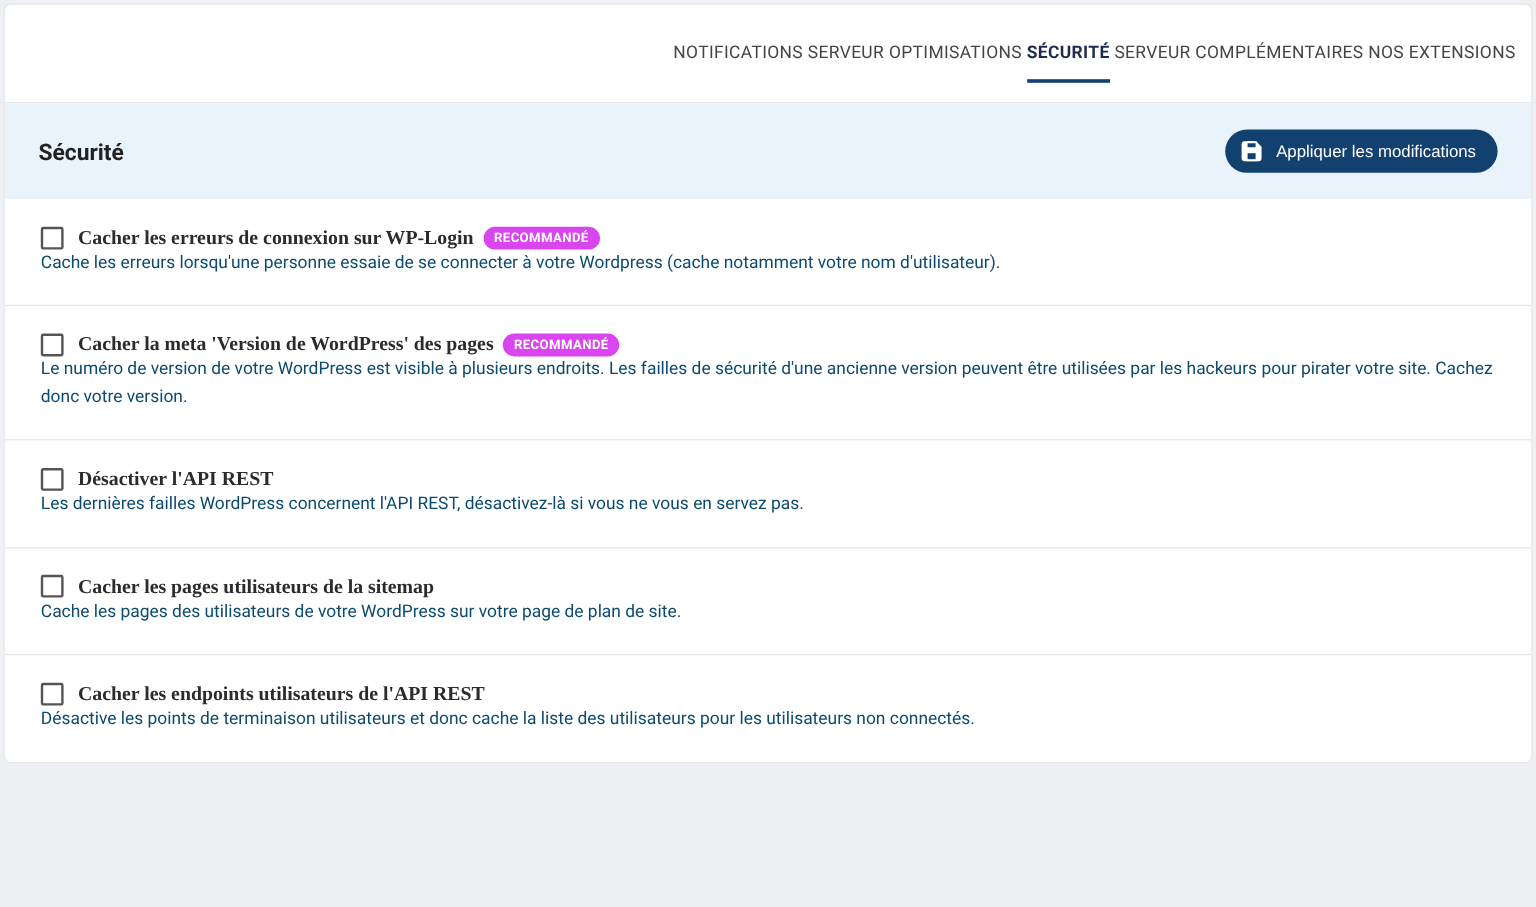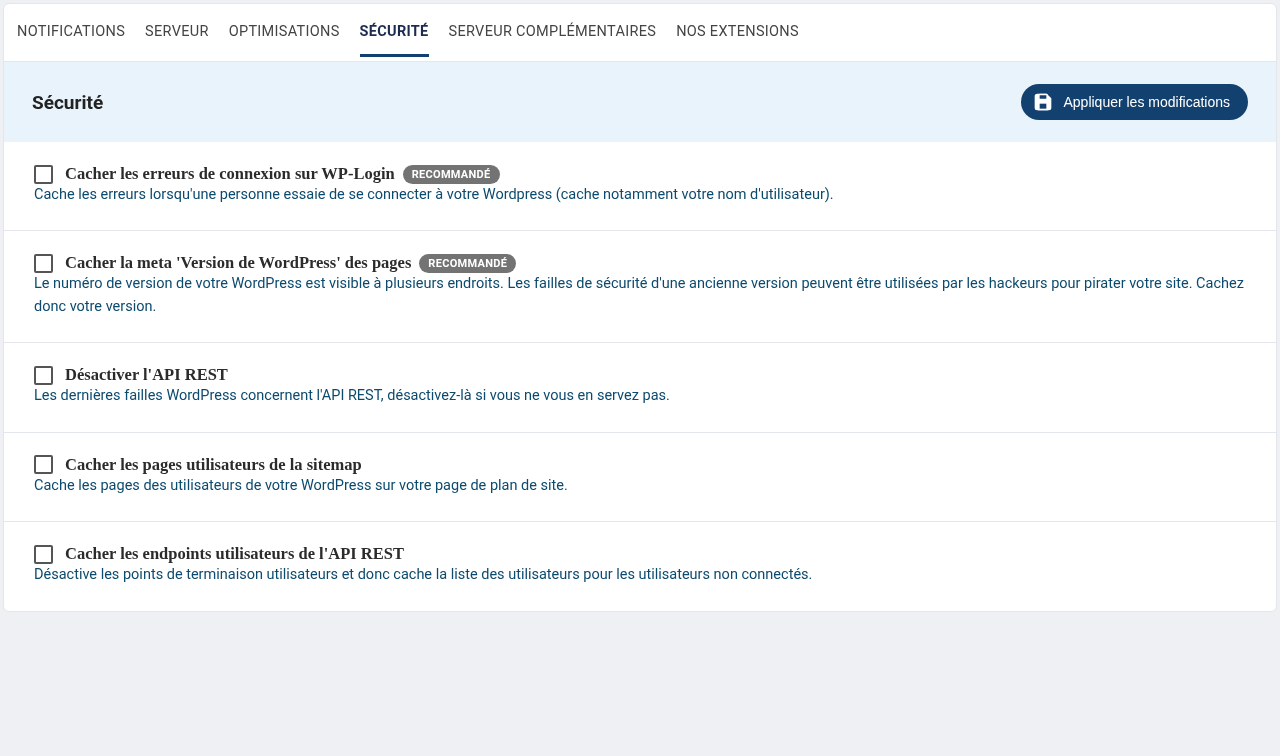--- a/index.html
+++ b/index.html
@@ -11,23 +11,24 @@
     padding: 3px;
   }
   .panel {
     background: #fff;
     border: 1px solid #e3e6ea;
     border-radius: 6px;
     overflow: hidden;
   }
   .tabs {
     display: flex;
-    gap: 20px;
-    padding: 4px 13px;
+    gap: 4px;
+    padding: 16px 13px;
     border-bottom: 1px solid #e3e6ea;
+    justify-content: flex-end;
   }
   .tab {
     padding: 15px 0 14px 0;
     font-size: 14.5px;
     letter-spacing: 0.3px;
     color: #444;
     cursor: pointer;
     border-bottom: 3px solid transparent;
     white-space: nowrap;
   }
@@ -80,21 +81,21 @@
     cursor: pointer;
     flex-shrink: 0;
   }
   .option-title {
     font-size: 16.5px;
     font-weight: 700;
     color: #2b2b2b;
     font-family: Liberation Serif, serif;
   }
   .badge {
-    background: #737373;
+    background: #d946ef;
     color: #fff;
     font-size: 11px;
     font-weight: 700;
     letter-spacing: 0.3px;
     padding: 3px 9px;
     border-radius: 10px;
     margin-left: 2px;
   }
   .option-head .title-wrap {
     display: flex;

